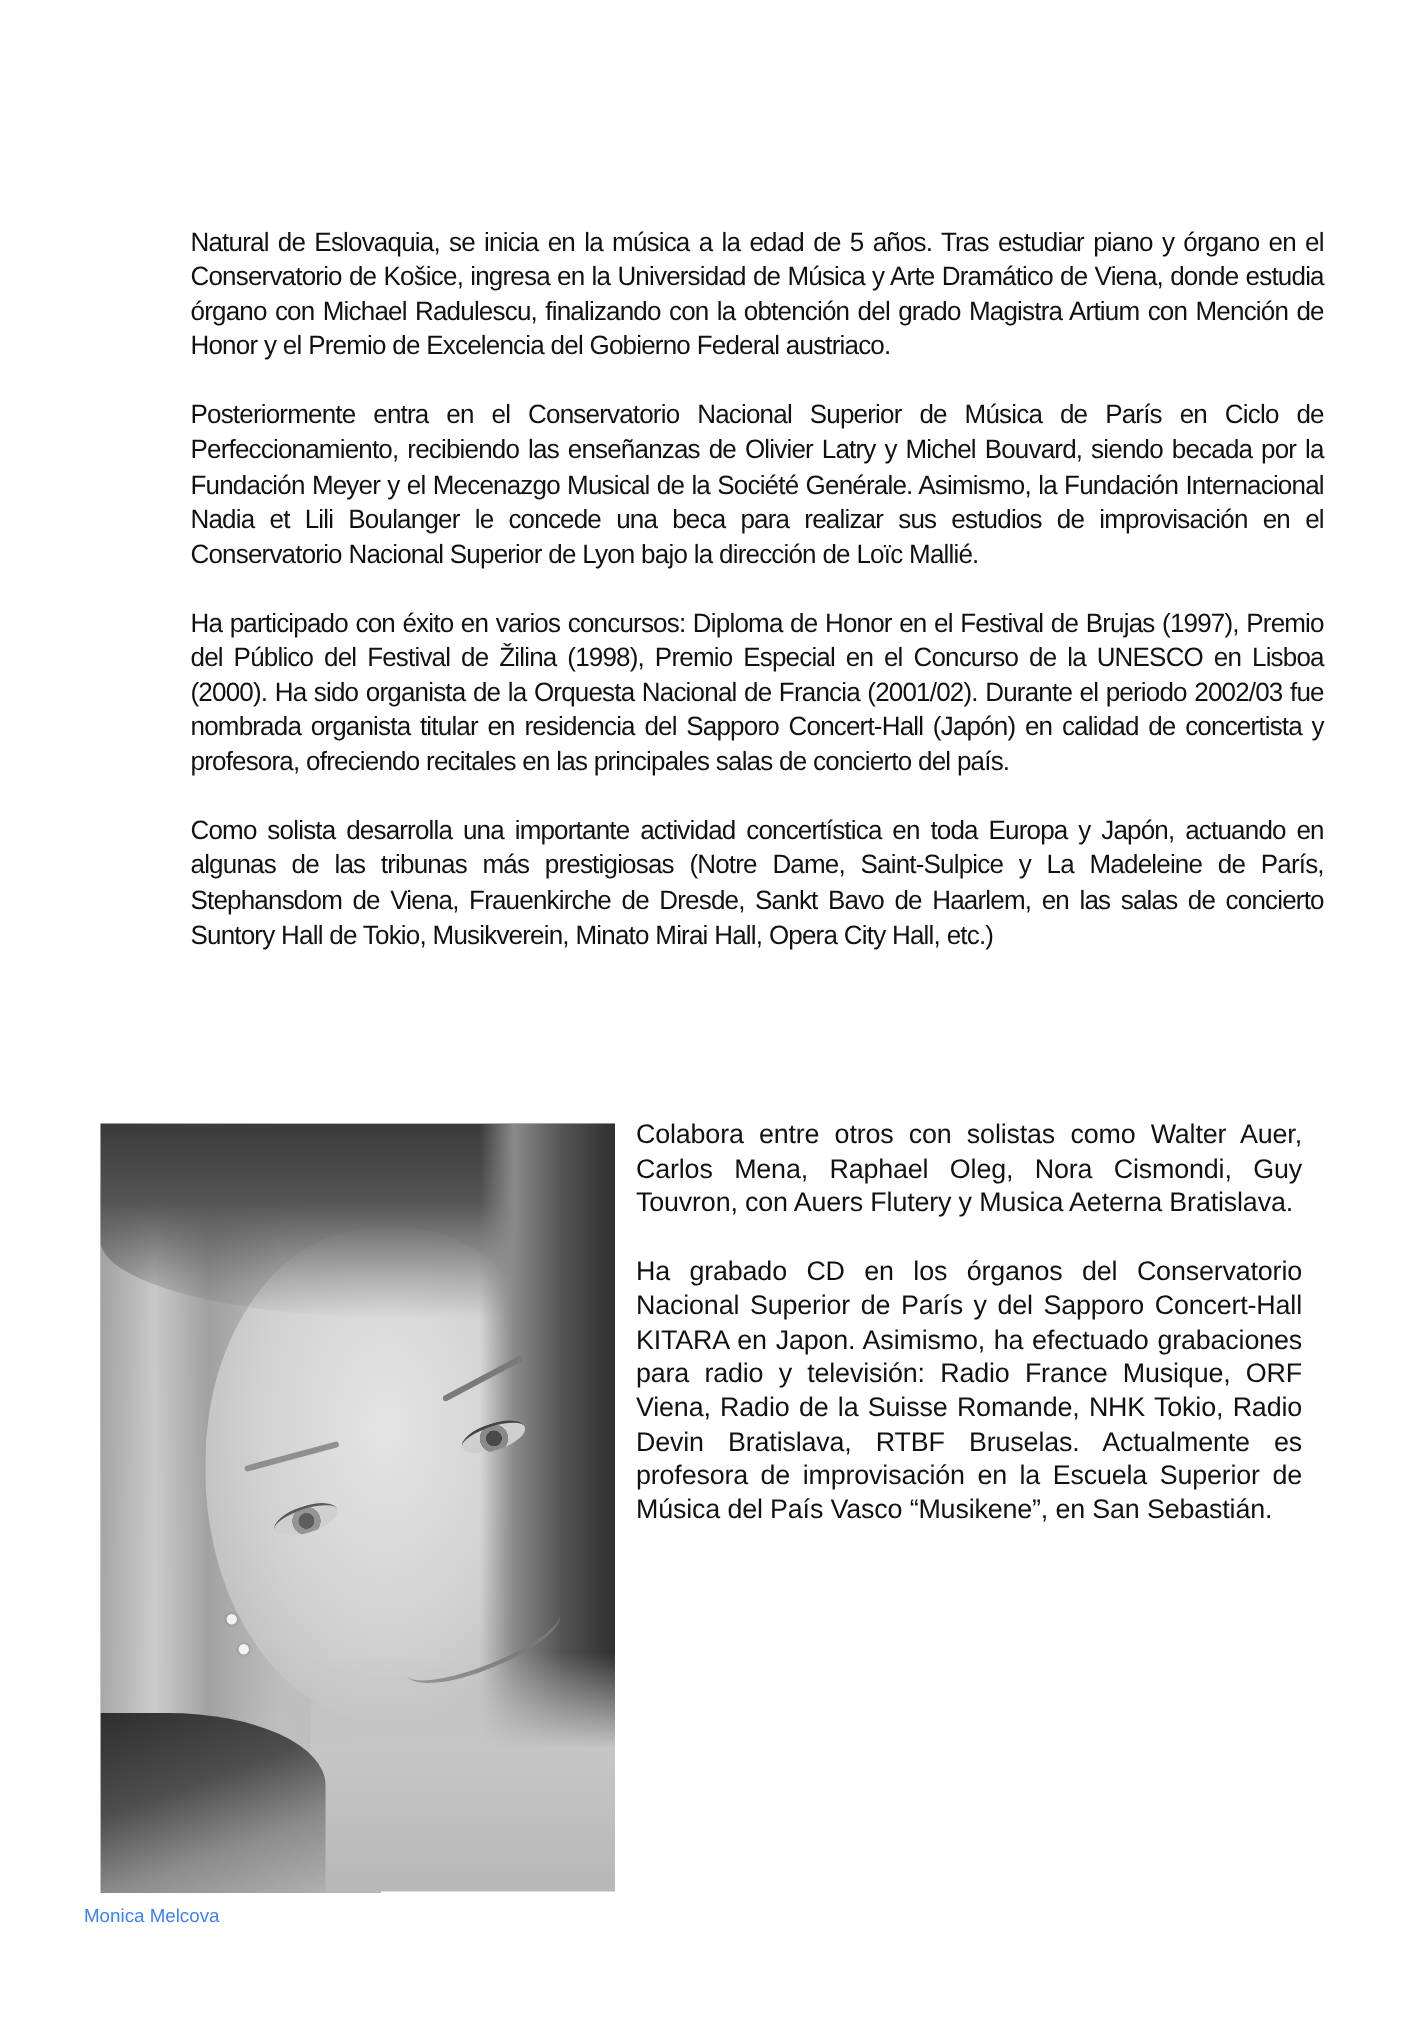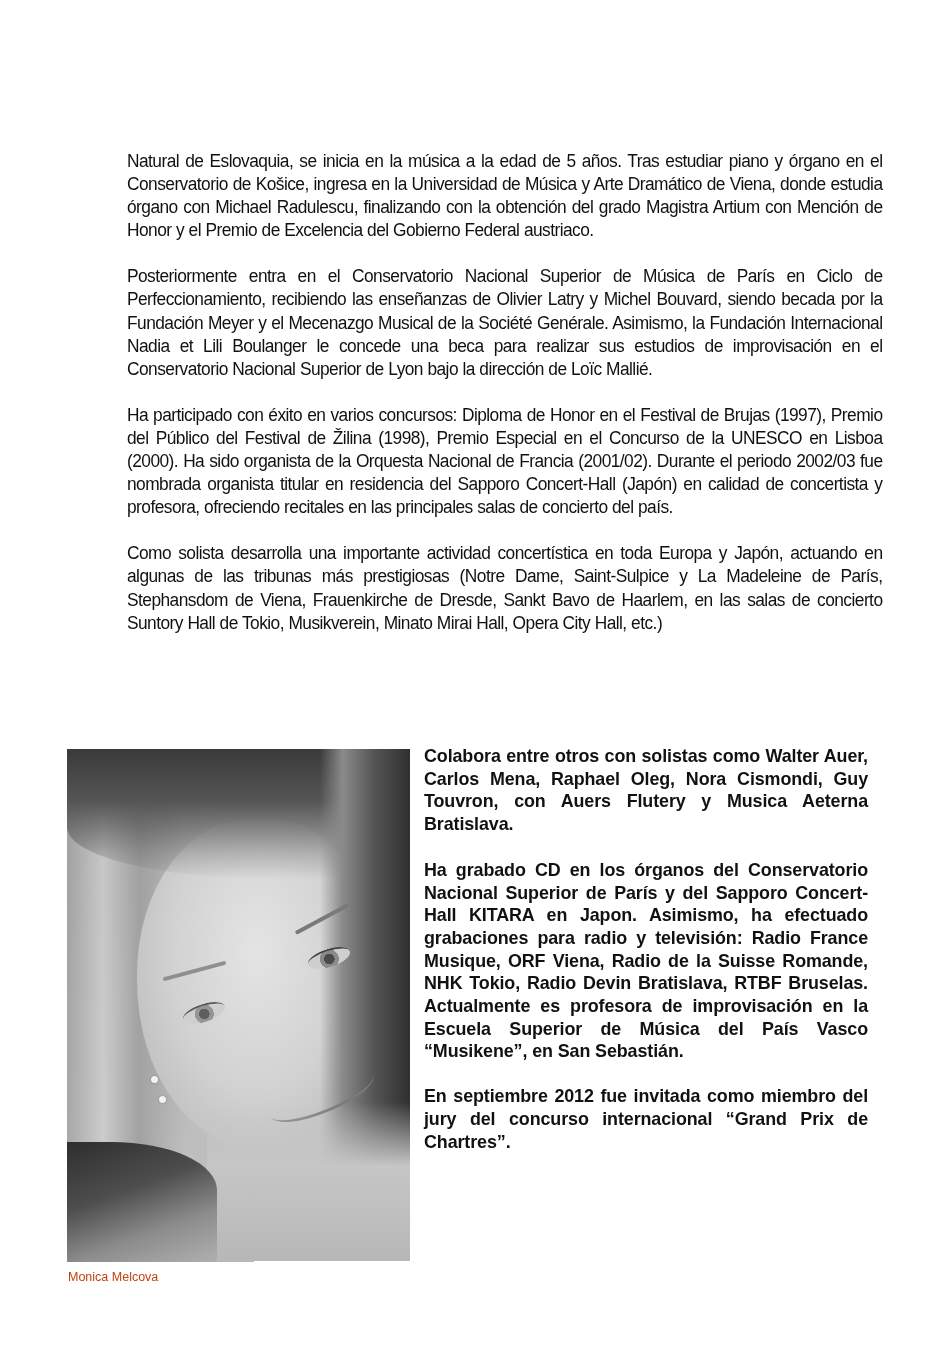--- a/index.html
+++ b/index.html
@@ -102,41 +102,40 @@
     }
     .photo-notch {
       position: absolute; left: 254px; top: 1261px; width: 157px; height: 2px; background: #fff;
     }
 
     .side-block {
       position: absolute;
       left: 424px;
       top: 745px;
       width: 444px;
-      font-weight: bold;
     }
     .side-para {
       font-family: "Liberation Sans", sans-serif;
       font-size: 17.9px;
       line-height: 22.7px;
       text-align: justify;
       letter-spacing: -0.1px;
       color: #111;
     }
     .side-para.s1 { margin-bottom: 23px; }
     .side-para.s2 { margin-bottom: 22px; }
 
     .caption {
       position: absolute;
-      left: 68px;
+      left: 56px;
       top: 1270px;
       font-family: "Liberation Sans", sans-serif;
       font-size: 12.5px;
       line-height: 15px;
-      color: #c2410c;
+      color: #3b82f6;
     }
   </style>
 </head>
 <body>
 
 <div class="page">
 
   <div class="top-block">
     <p class="para p1">Natural de Eslovaquia, se inicia en la música a la edad de 5 años. Tras estudiar piano y órgano en el Conservatorio de Košice, ingresa en la Universidad de Música y Arte Dramático de Viena, donde estudia órgano con Michael Radulescu, finalizando con la obtención del grado Magistra Artium con Mención de Honor y el Premio de Excelencia del Gobierno Federal austriaco.</p>
     <p class="para p2">Posteriormente entra en el Conservatorio Nacional Superior de Música de París en Ciclo de Perfeccionamiento, recibiendo las enseñanzas de Olivier Latry y Michel Bouvard, siendo becada por la Fundación Meyer y el Mecenazgo Musical de la Société Genérale. Asimismo, la Fundación Internacional Nadia et Lili Boulanger le concede una beca para realizar sus estudios de improvisación en el Conservatorio Nacional Superior de Lyon bajo la dirección de Loïc Mallié.</p>
@@ -157,18 +156,17 @@
     <div class="earring e1"></div>
     <div class="earring e2"></div>
     <div class="neck"></div>
     <div class="shirt"></div>
   </div>
   <div class="photo-notch"></div>
 
   <div class="side-block">
     <p class="side-para s1">Colabora entre otros con solistas como Walter Auer, Carlos Mena, Raphael Oleg, Nora Cismondi, Guy Touvron, con Auers Flutery y Musica Aeterna Bratislava.</p>
     <p class="side-para s2">Ha grabado CD en los órganos del Conservatorio Nacional Superior de París y del Sapporo Concert-Hall KITARA en Japon. Asimismo, ha efectuado grabaciones para radio y televisión: Radio France Musique, ORF Viena, Radio de la Suisse Romande, NHK Tokio, Radio Devin Bratislava, RTBF Bruselas. Actualmente es profesora de improvisación en la Escuela Superior de Música del País Vasco “Musikene”, en San Sebastián.</p>
-    <p class="side-para s3">En septiembre 2012 fue invitada como miembro del jury del concurso internacional “Grand Prix de Chartres”.</p>
   </div>
 
   <div class="caption">Monica Melcova</div>
 
 </div>
 
 </body></html>

